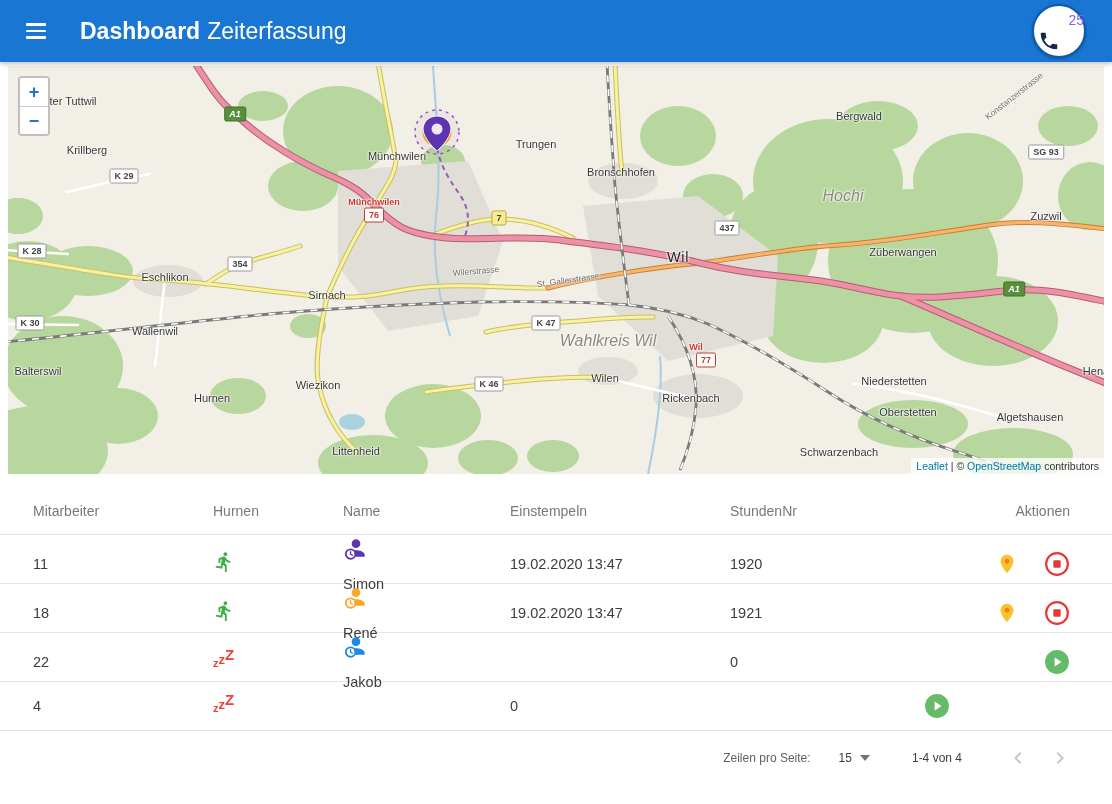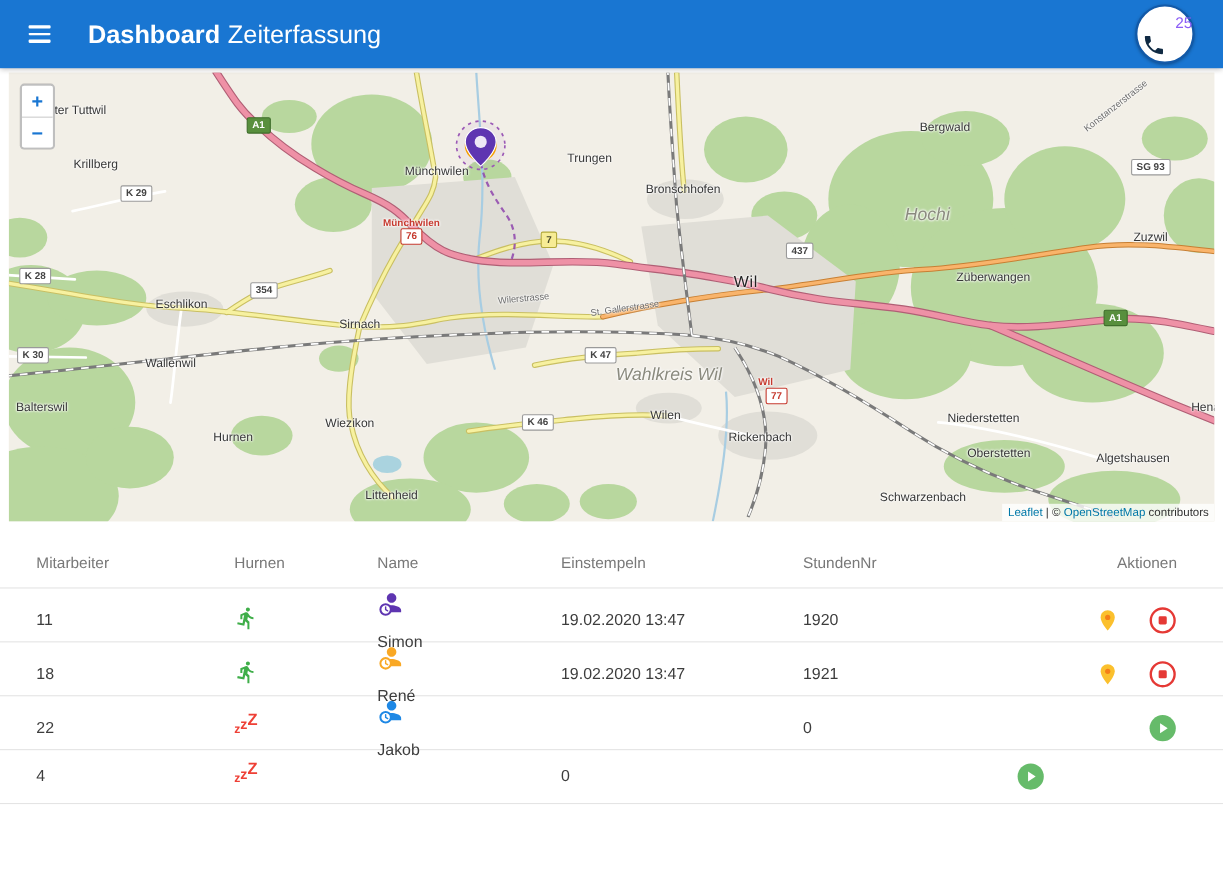--- a/index.html
+++ b/index.html
@@ -18,21 +18,21 @@
   
   .map{position:relative;margin:4px 8px 0;width:1096px;height:408px;background:#f2efe7;overflow:hidden;}
   .map svg.terrain{position:absolute;left:0;top:0;}
   .map-labels{position:absolute;inset:0;pointer-events:none;z-index:10;}
   .mlabel{position:absolute;transform:translate(-50%,-50%);white-space:nowrap;font-size:11px;color:#363636;text-shadow:0 0 2px #fff,0 0 2px #fff,0 0 3px #fff;}
   .mlabel.place-big{font-size:14.5px;color:#222;letter-spacing:.6px;}
   .mlabel.street{font-size:8.5px;color:#6b6b6b;}
   .mlabel.italic{font-style:italic;color:#8a8a7e;font-size:16px;}
   .mlabel.red-label{color:#c63a2f;font-size:9px;font-weight:700;}
   .mlabel.badge{font-size:9px;font-weight:700;padding:1px 4px;border-radius:2px;text-shadow:none;line-height:11px;}
-  .mlabel.badge-green{background:#588f3d;color:#fff;border:1px solid #3f6e2b;}
+  .mlabel.badge-green{background:#588f3d;color:#fff;border:1px solid #3f6e2b;font-style:italic;}
   .mlabel.badge-white{background:#fff;color:#444;border:1px solid #9a9a9a;}
   .mlabel.badge-yellow{background:#f7ec95;color:#4a4a2c;border:1px solid #b3a93c;}
   .mlabel.badge-red{background:#fff;color:#c63a2f;border:1px solid #c63a2f;}
   .zoomctl{position:absolute;top:10px;left:10px;z-index:20;border:2px solid rgba(0,0,0,.25);border-radius:4px;overflow:hidden;background:#fff;}
   .zoomctl button{display:block;width:28px;height:28px;background:#fff;border:none;font-size:18px;font-weight:700;color:#1976d2;line-height:26px;padding:0;cursor:pointer;}
   .zoomctl button+button{border-top:1px solid #ccc;color:#1976d2;}
   .attrib{position:absolute;right:0;bottom:0;z-index:20;background:rgba(255,255,255,.78);font-size:10.5px;color:#333;padding:2px 5px;}
   .attrib a{color:#0078a8;text-decoration:none;}
 
   
@@ -376,13 +376,33 @@
           <span class="act">
             <svg width="26" height="26" viewBox="0 0 24 24">
               <circle cx="12" cy="12" r="11" fill="#66bb6a"></circle>
               <path d="M9.8 7.8l6.4 4.2-6.4 4.2z" fill="#fff"></path>
             </svg>
           </span>
         </div>
   </div>
     </div>
 
+  <div class="tfoot">
+    <span class="f-label">Zeilen pro Seite:</span>
+    <span class="f-select">
+      <span>15</span>
+      <svg width="10" height="6" viewBox="0 0 10 6">
+          <path d="M0 0h10L5 6z" fill="#757575"></path>
+        </svg>
+    </span>
+    <span class="f-range">1-4 von 4</span>
+    <span class="f-nav">
+      <svg width="24" height="24" viewBox="0 0 24 24">
+          <path d="M15.4 7.4L14 6l-6 6 6 6 1.4-1.4L10.8 12z" fill="#c7c7c7"></path>
+        </svg>
+    </span>
+    <span class="f-nav">
+      <svg width="24" height="24" viewBox="0 0 24 24">
+          <path d="M8.6 16.6L10 18l6-6-6-6-1.4 1.4L13.2 12z" fill="#c7c7c7"></path>
+        </svg>
+    </span>
+  </div>
 </section>
 
 </body></html>

